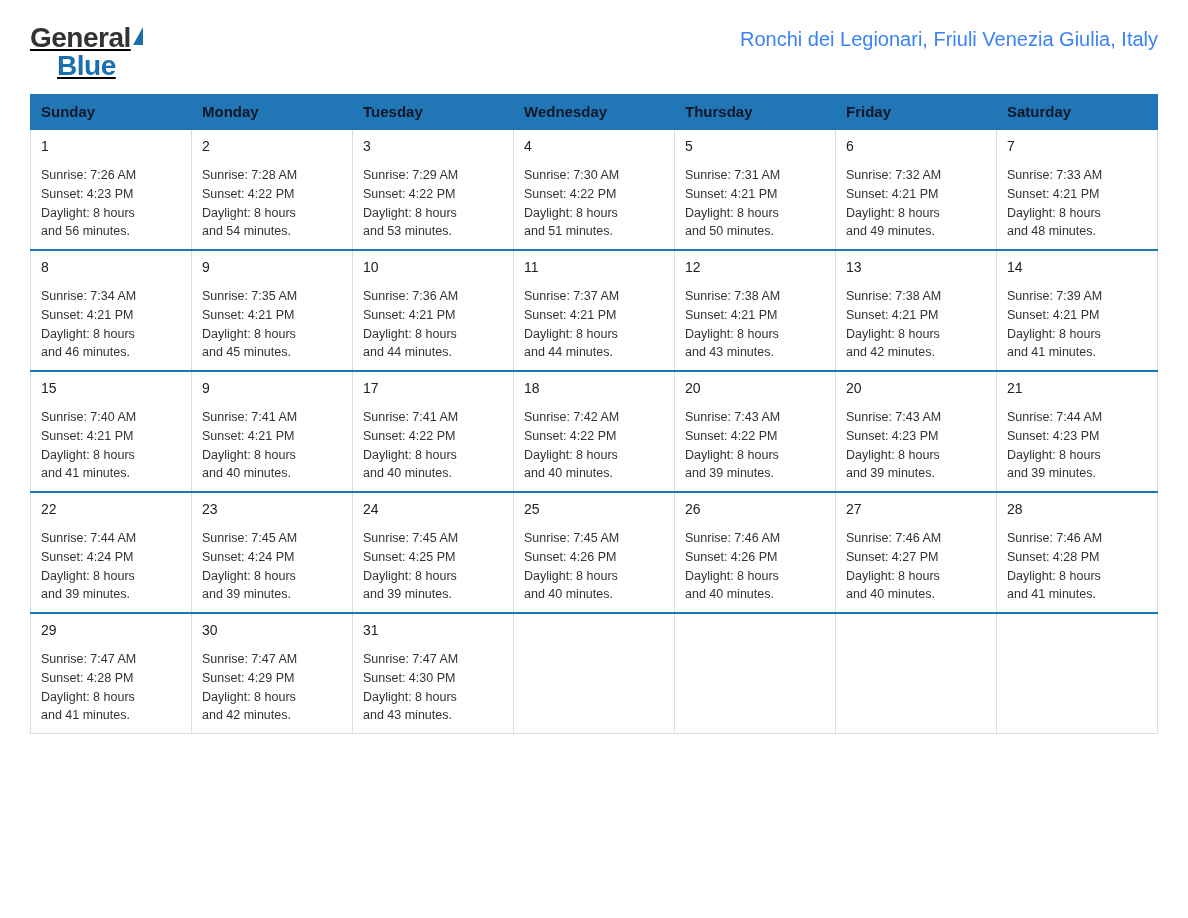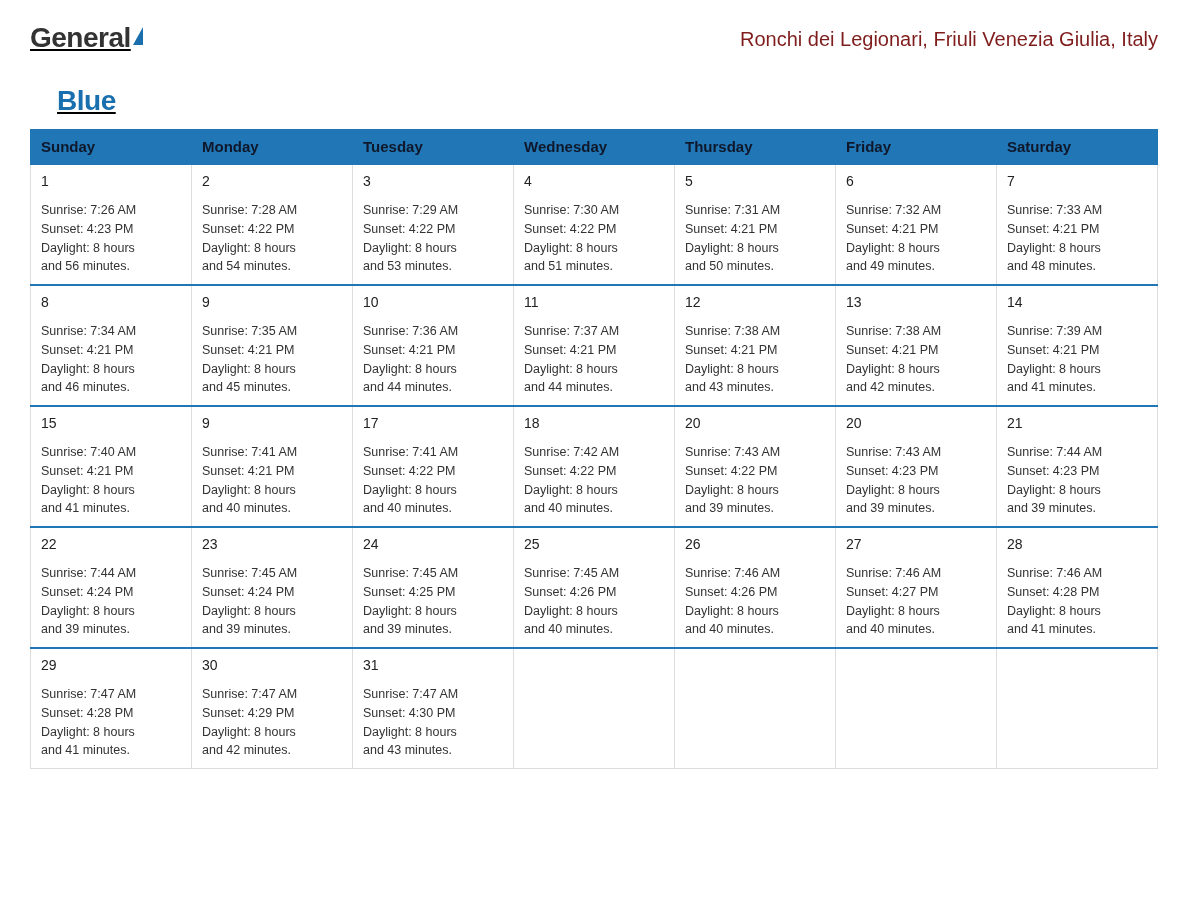--- a/index.html
+++ b/index.html
@@ -27,21 +27,20 @@
       font-size: 28px;
       font-weight: bold;
       color: #333;
       letter-spacing: -0.5px;
     }
     .logo-blue {
       font-size: 28px;
       font-weight: bold;
       color: #1a6faf;
       letter-spacing: -0.5px;
-      margin-top: 35px;
     }
     .logo-triangle {
       display: inline-block;
       width: 0;
       height: 0;
       border-left: 10px solid transparent;
       border-bottom: 18px solid #1a6faf;
       margin-left: 2px;
       vertical-align: middle;
       position: relative;
@@ -51,21 +50,21 @@
       text-align: right;
     }
     .month-title {
       font-size: 52px;
       font-weight: bold;
       color: #222;
       line-height: 1.1;
     }
     .location-subtitle {
       font-size: 20px;
-      color: #7f1d1d;
+      color: #3b82f6;
       margin-top: 4px;
     }
     .calendar-table {
       width: 100%;
       border-collapse: collapse;
       margin-top: 14px;
       table-layout: fixed;
     }
     .calendar-table th {
       background-color: #2176b5;

